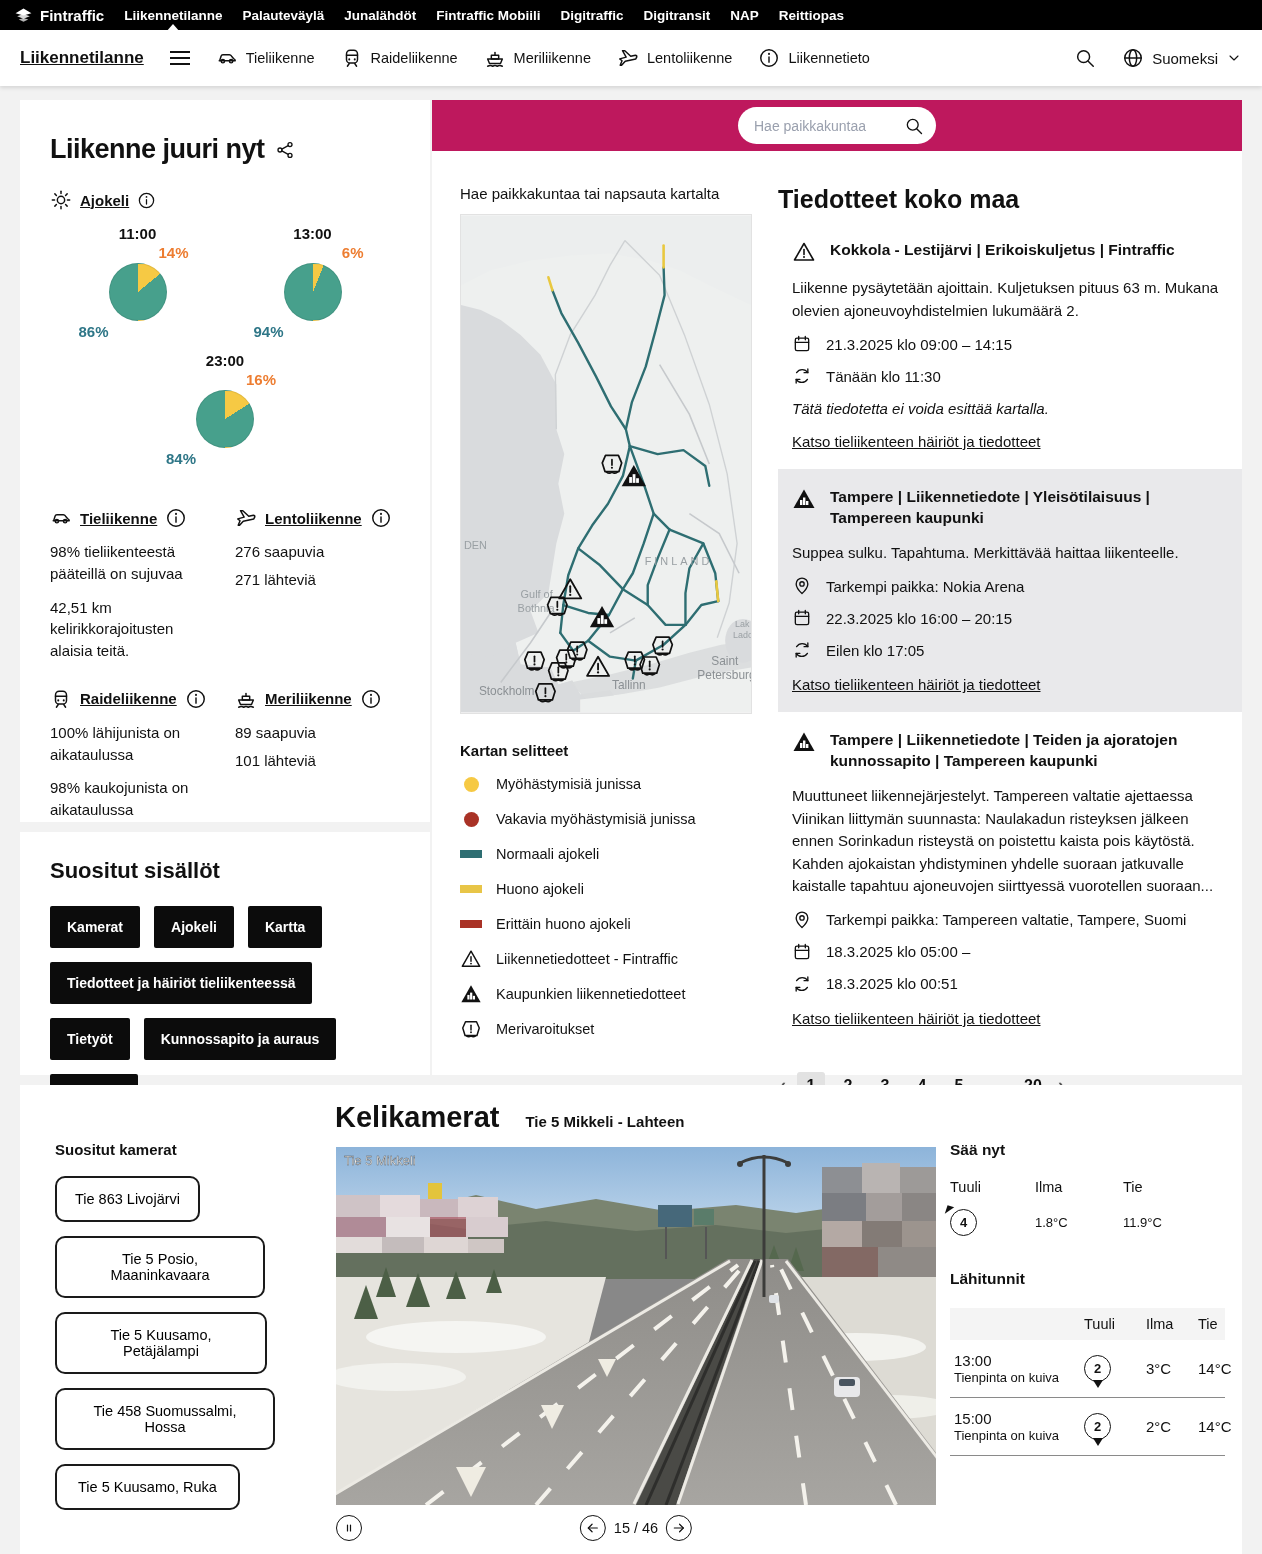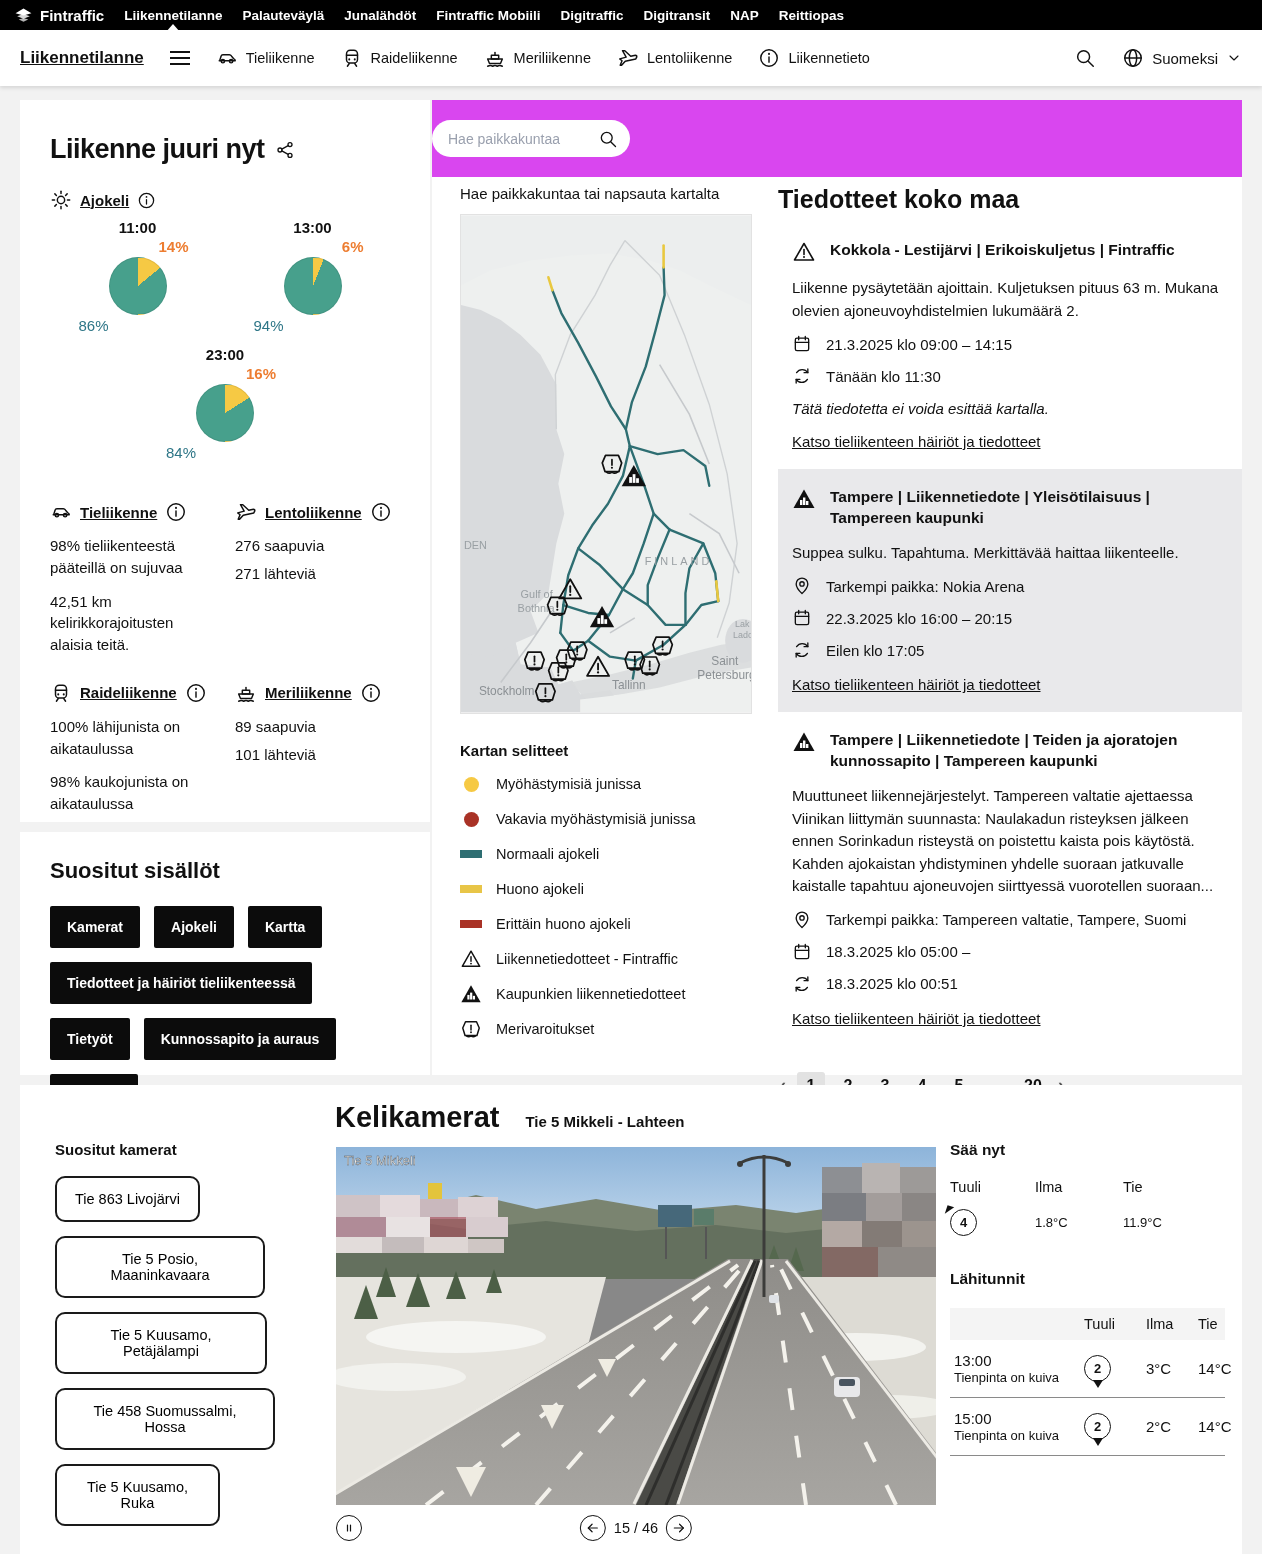--- a/index.html
+++ b/index.html
@@ -38,43 +38,43 @@
   .card-traffic { left:20px; top:100px; width:410px; height:722px; padding:34px 30px; }
   .card-popular { left:20px; top:832px; width:410px; height:243px; padding:26px 30px; }
   .card-map     { left:432px; top:100px; width:810px; height:975px; }
   .card-cams    { left:20px; top:1085px; width:1222px; height:469px; }
 
   h1.big { font-size:27px; letter-spacing:-.5px; display:flex; align-items:center; gap:10px; }
   .linkrow { display:flex; align-items:center; gap:8px; margin-top:24px; }
   .linkrow .lbl { font-weight:bold; font-size:15px; text-decoration:underline; cursor:pointer; }
 
   
-  .pies { margin-top:8px; }
+  .pies { margin-top:14px; }
   .pierow { display:flex; justify-content:space-around; }
   .pieblock { width:130px; text-align:center; }
   .pieblock .time { font-weight:bold; font-size:15px; }
   .pieblock .bad { color:#ed7d31; font-weight:bold; font-size:15px; text-align:right; padding-right:14px; margin-top:2px; }
   .pie { width:58px; height:58px; border-radius:50%; margin:2px auto 2px; border:1px solid rgba(0,0,0,.08); }
-  .pieblock .good { color:#2e7687; font-weight:normal; font-size:15px; text-align:left; padding-left:6px; }
+  .pieblock .good { color:#2e7687; font-weight:bold; font-size:15px; text-align:left; padding-left:6px; }
 
   
   .stats { display:grid; grid-template-columns:185px 1fr; row-gap:26px; column-gap:0; margin-top:40px; }
   .stat .shead { display:flex; align-items:center; gap:8px; font-size:15px; font-weight:bold; }
   .stat .shead .t { text-decoration:underline; cursor:pointer; }
   .stat p { font-size:15px; line-height:1.45; margin-top:12px; width:170px; }
   .stat svg { width:22px; height:22px; }
 
   h2.sec { font-size:22px; }
   .btnwrap { display:flex; flex-wrap:wrap; gap:14px; margin-top:22px; }
   .blackbtn { background:#0c0c0c; color:#fff; font-weight:bold; font-size:14px;
     padding:13px 17px; border-radius:2px; border:none; cursor:pointer; font-family:inherit; }
 
   
-  .map-header { position:absolute; left:0; top:0; width:100%; height:77px; background:#d946ef;
-     display:flex; align-items:center; }
+  .map-header { position:absolute; left:0; top:0; width:100%; height:51px; background:#be185d;
+     display:flex; align-items:center; justify-content:center; }
   .searchpill { width:198px; height:37px; background:#fff; border-radius:19px; display:flex; align-items:center;
      padding:0 12px 0 16px; gap:8px; }
   .searchpill input { border:none; outline:none; flex:1; font-size:14px; font-family:inherit; color:#333; width:120px;}
   .searchpill input::placeholder { color:#9aa0ae; }
 
   .map-col { position:absolute; left:28px; top:85px; width:292px; }
   .map-hint { font-size:15px; margin-bottom:12px; }
   .mapbox { width:292px; height:500px; border:1px solid #e2e2e2; }
 
   .legend { margin-top:24px; }
@@ -724,21 +724,21 @@
       <h2>Kelikamerat</h2>
       <span class="sub">Tie 5 Mikkeli - Lahteen</span>
     </div>
 
     <div class="popcams">
       <h3>Suositut kamerat</h3>
       <button class="cambtn" style="width:145px">Tie 863 Livojärvi</button>
       <button class="cambtn" style="width:210px">Tie 5 Posio, Maaninkavaara</button>
       <button class="cambtn" style="width:212px">Tie 5 Kuusamo, Petäjälampi</button>
       <button class="cambtn" style="width:220px">Tie 458 Suomussalmi, Hossa</button>
-      <button class="cambtn" style="width:165px">Tie 5 Kuusamo, Ruka</button>
+      <button class="cambtn" style="width:185px">Tie 5 Kuusamo, Ruka</button>
     </div>
 
     <div class="camimg">
       <svg viewBox="0 0 600 358" width="600" height="358">
         <defs>
           <linearGradient id="sky" x1="0" y1="0" x2="0" y2="1">
               <stop offset="0" stop-color="#8db4da"></stop>
               <stop offset="1" stop-color="#d9e8f4"></stop>
             </linearGradient>
           <linearGradient id="road" x1="0" y1="0" x2="0" y2="1">

